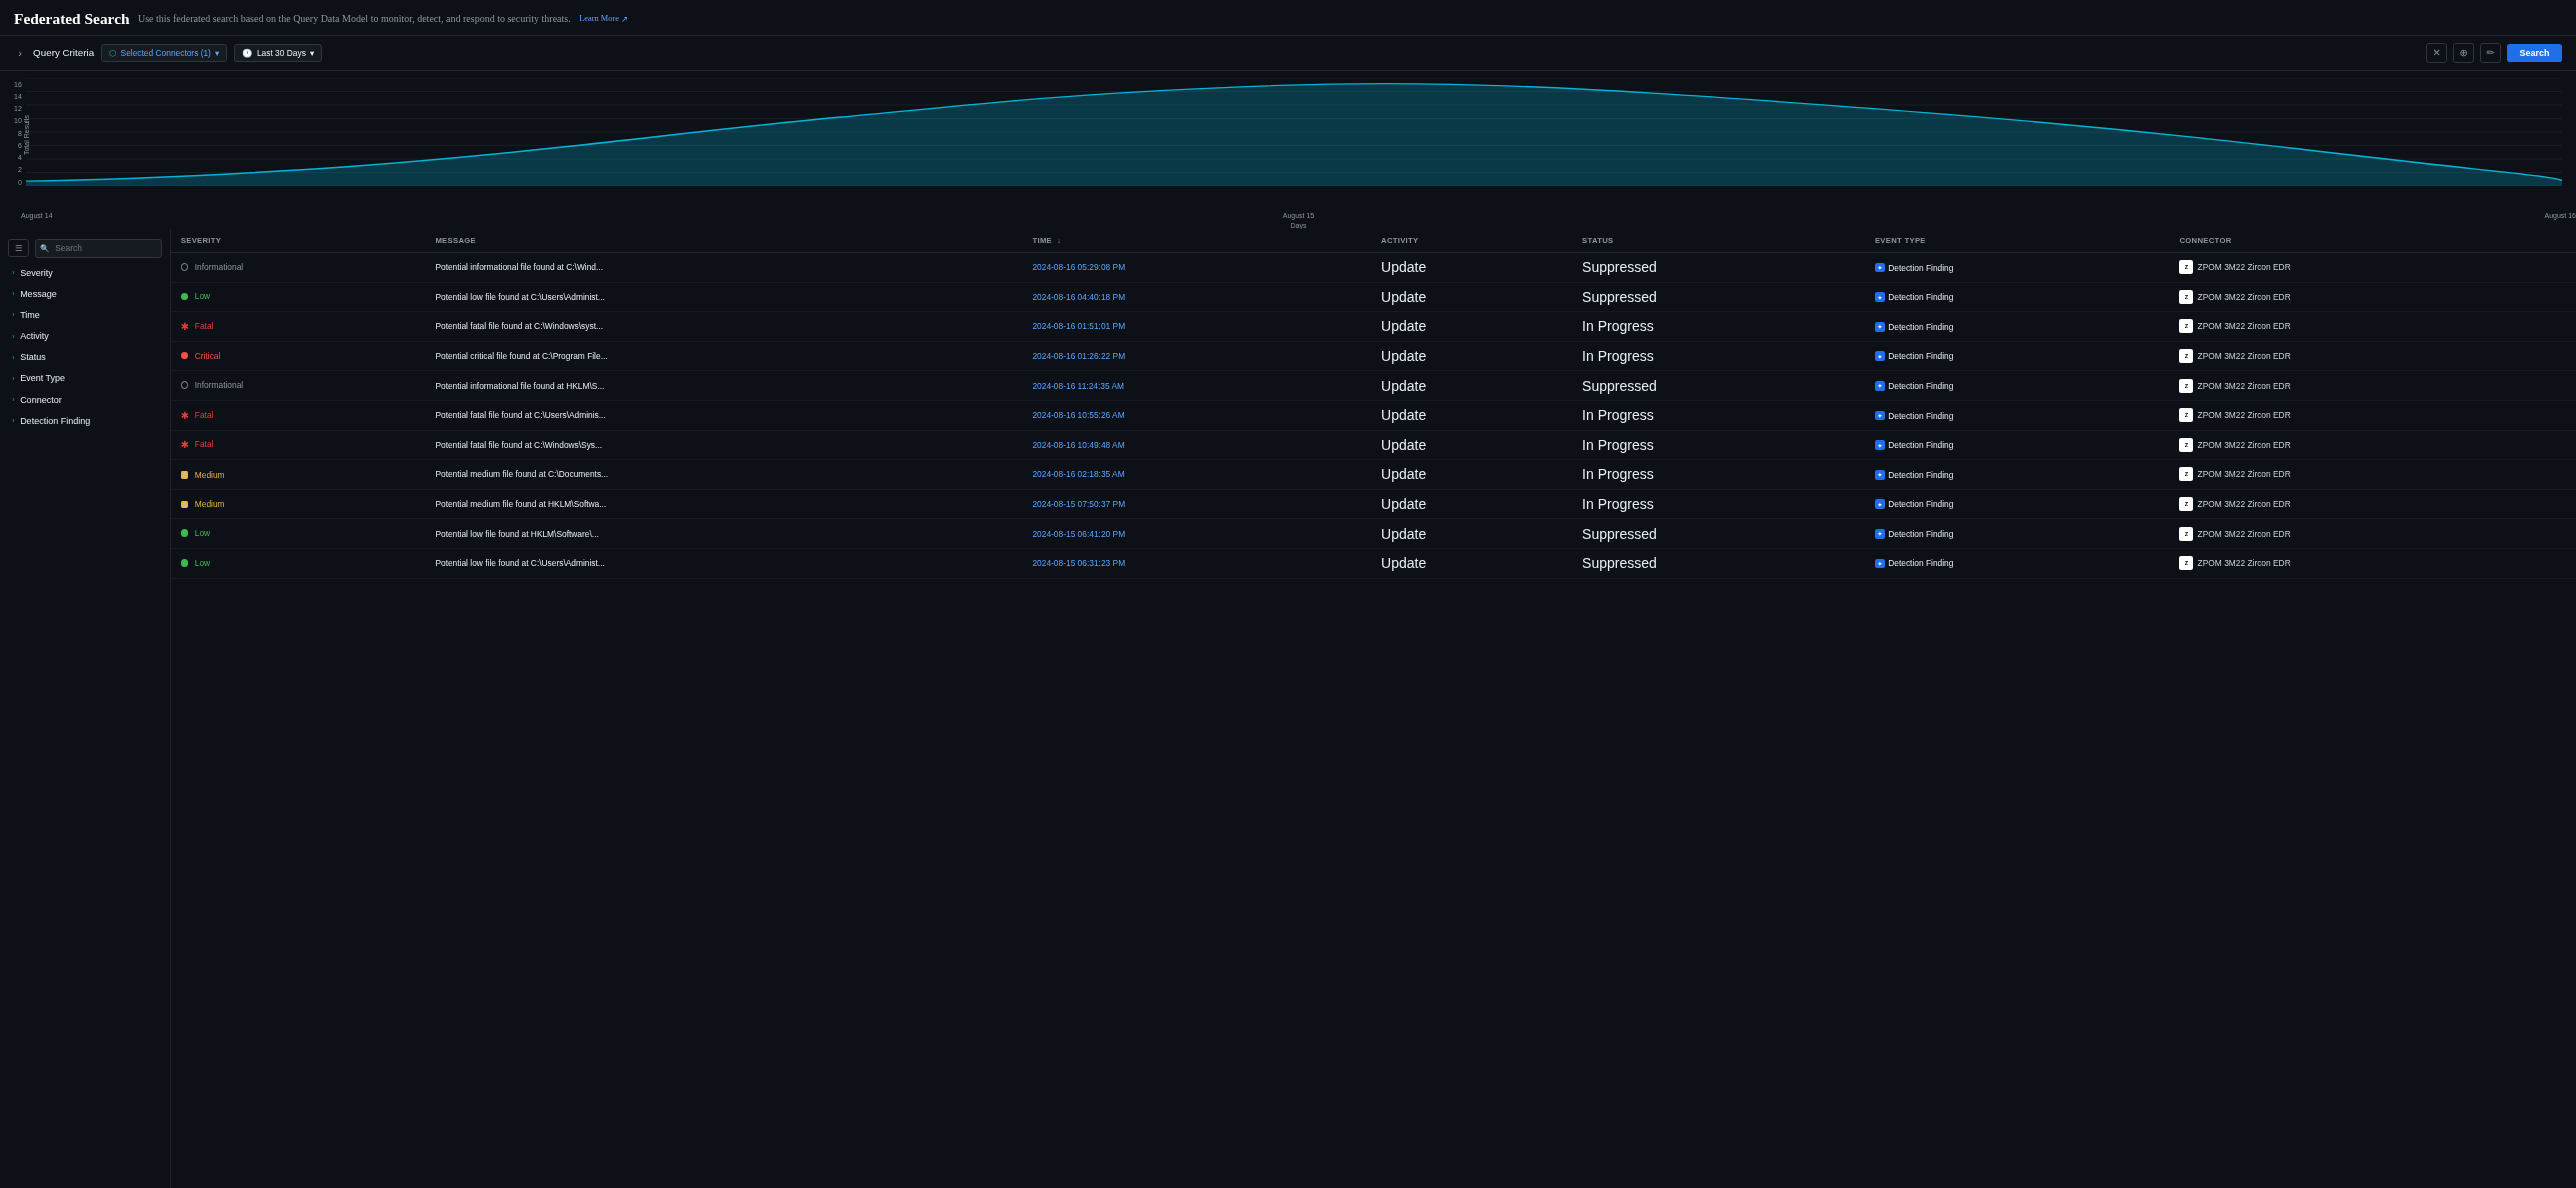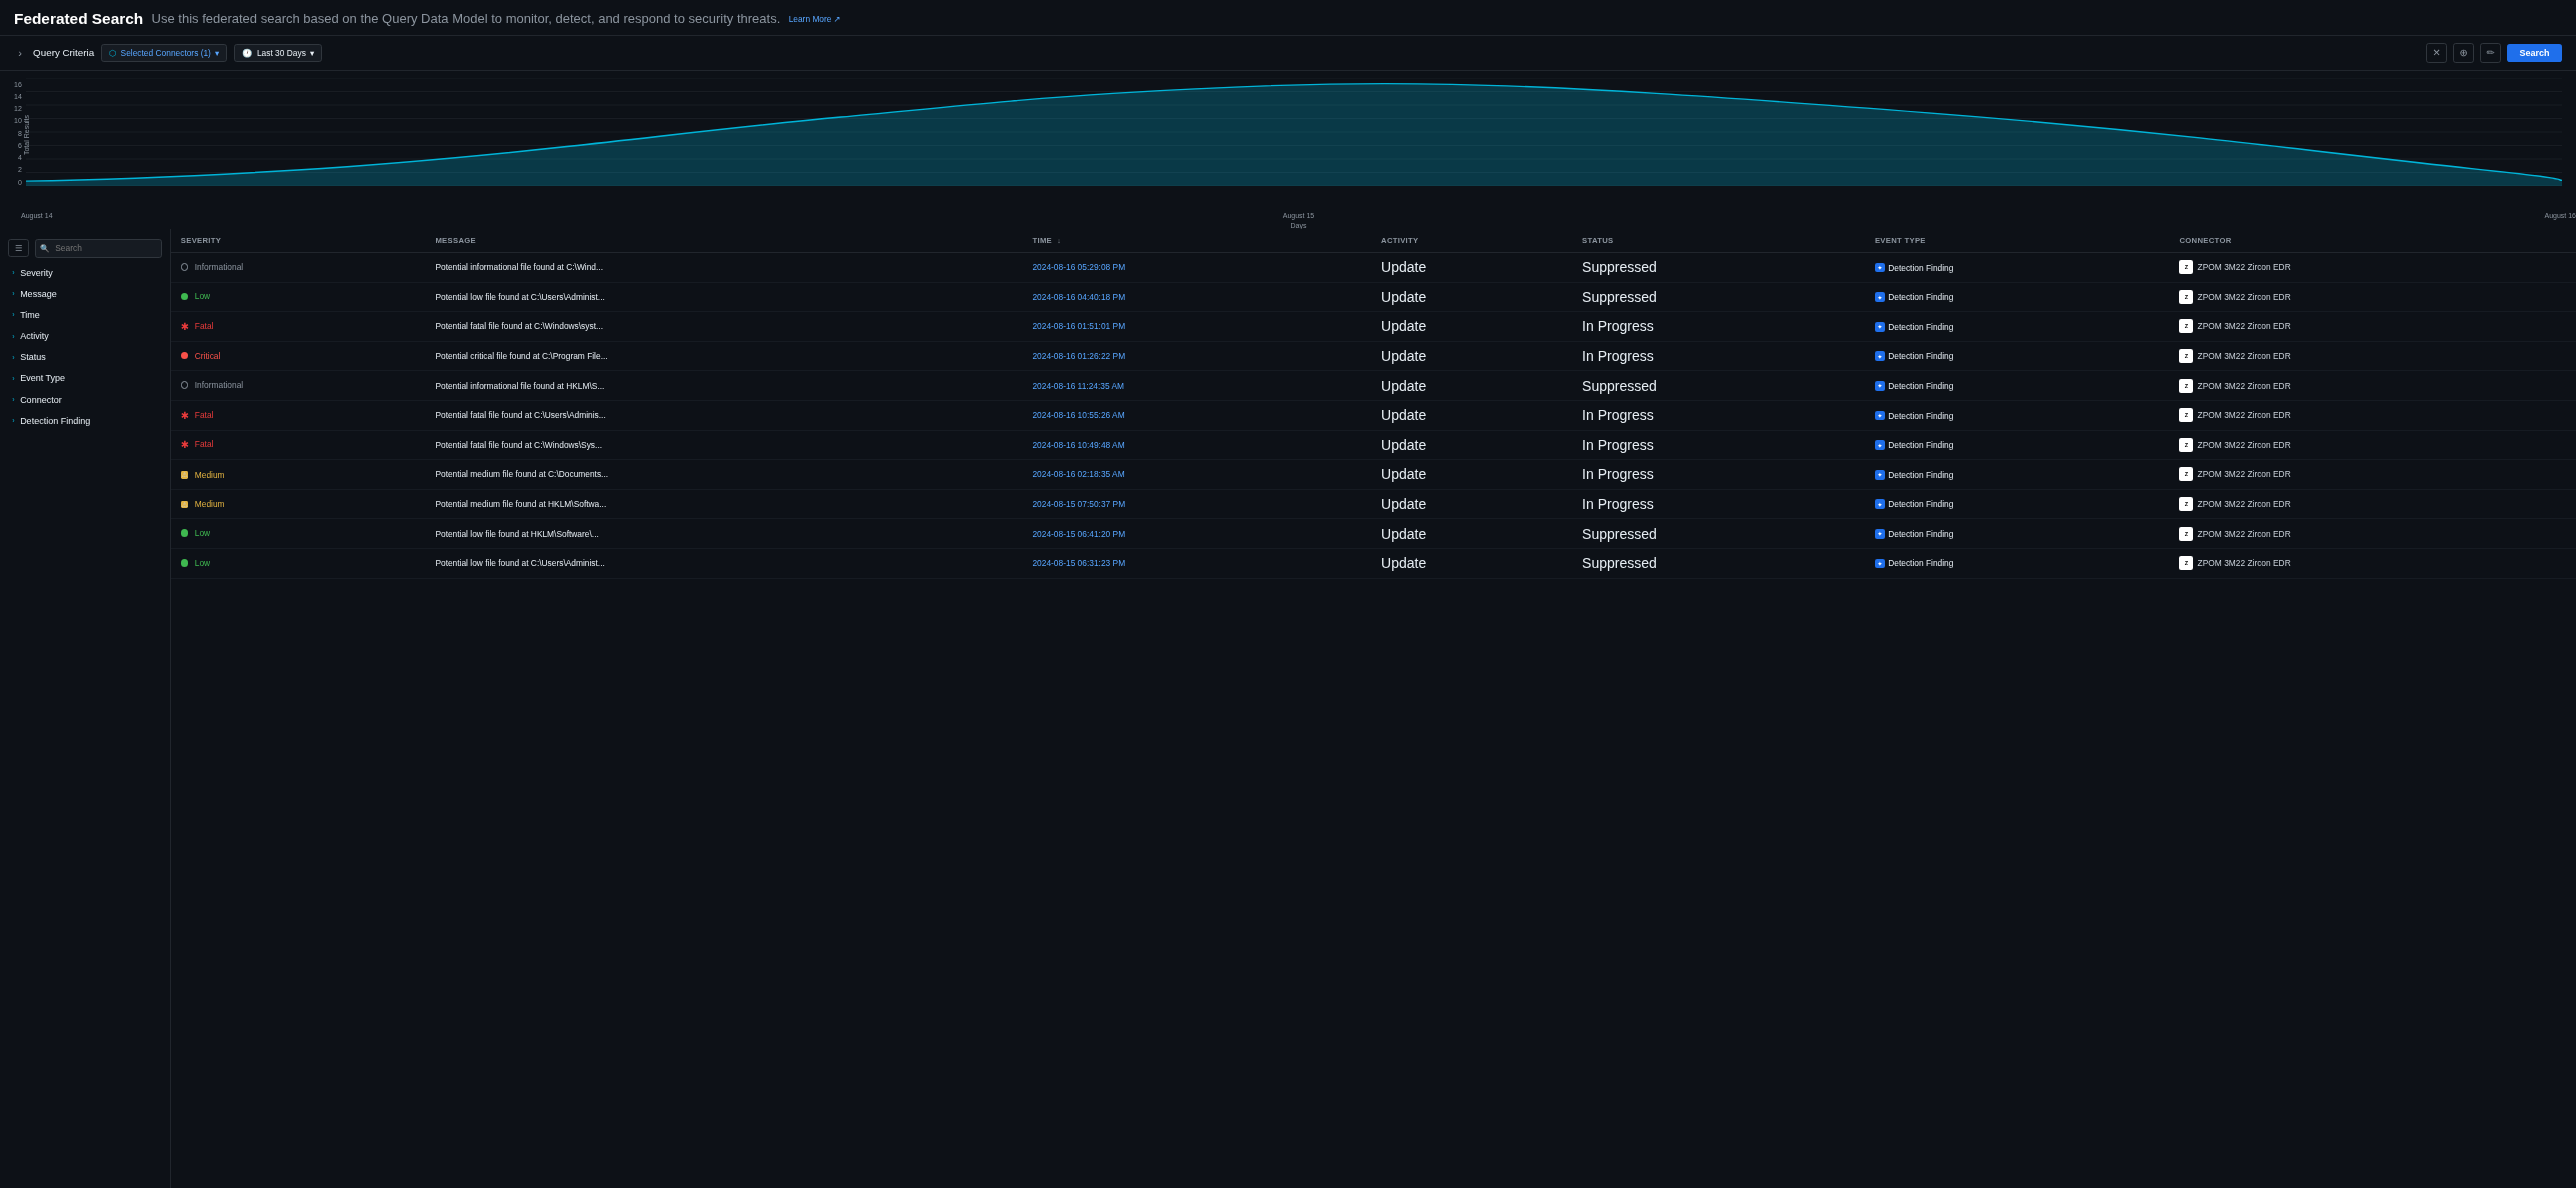--- a/index.html
+++ b/index.html
@@ -12,28 +12,29 @@
     }
 
     
     .page-header {
       padding: 9.8px 14px 7px 14px;
       border-bottom: 0.7px solid #21262d;
       display: flex;
       align-items: center;
       gap: 8.4px;
       flex-wrap: wrap;
+      font-family: Liberation Serif, serif;
     }
     .page-title {
       font-size: 15.4px;
       font-weight: 700;
       color: #fff;
     }
     .page-subtitle {
-      font-size: 13px;
+      font-size: 10px;
       color: #8b949e;
     }
     .learn-more {
       color: #58a6ff;
       font-size: 8.4px;
       text-decoration: none;
       display: inline-flex;
       align-items: center;
       gap: 2.1px;
     }

